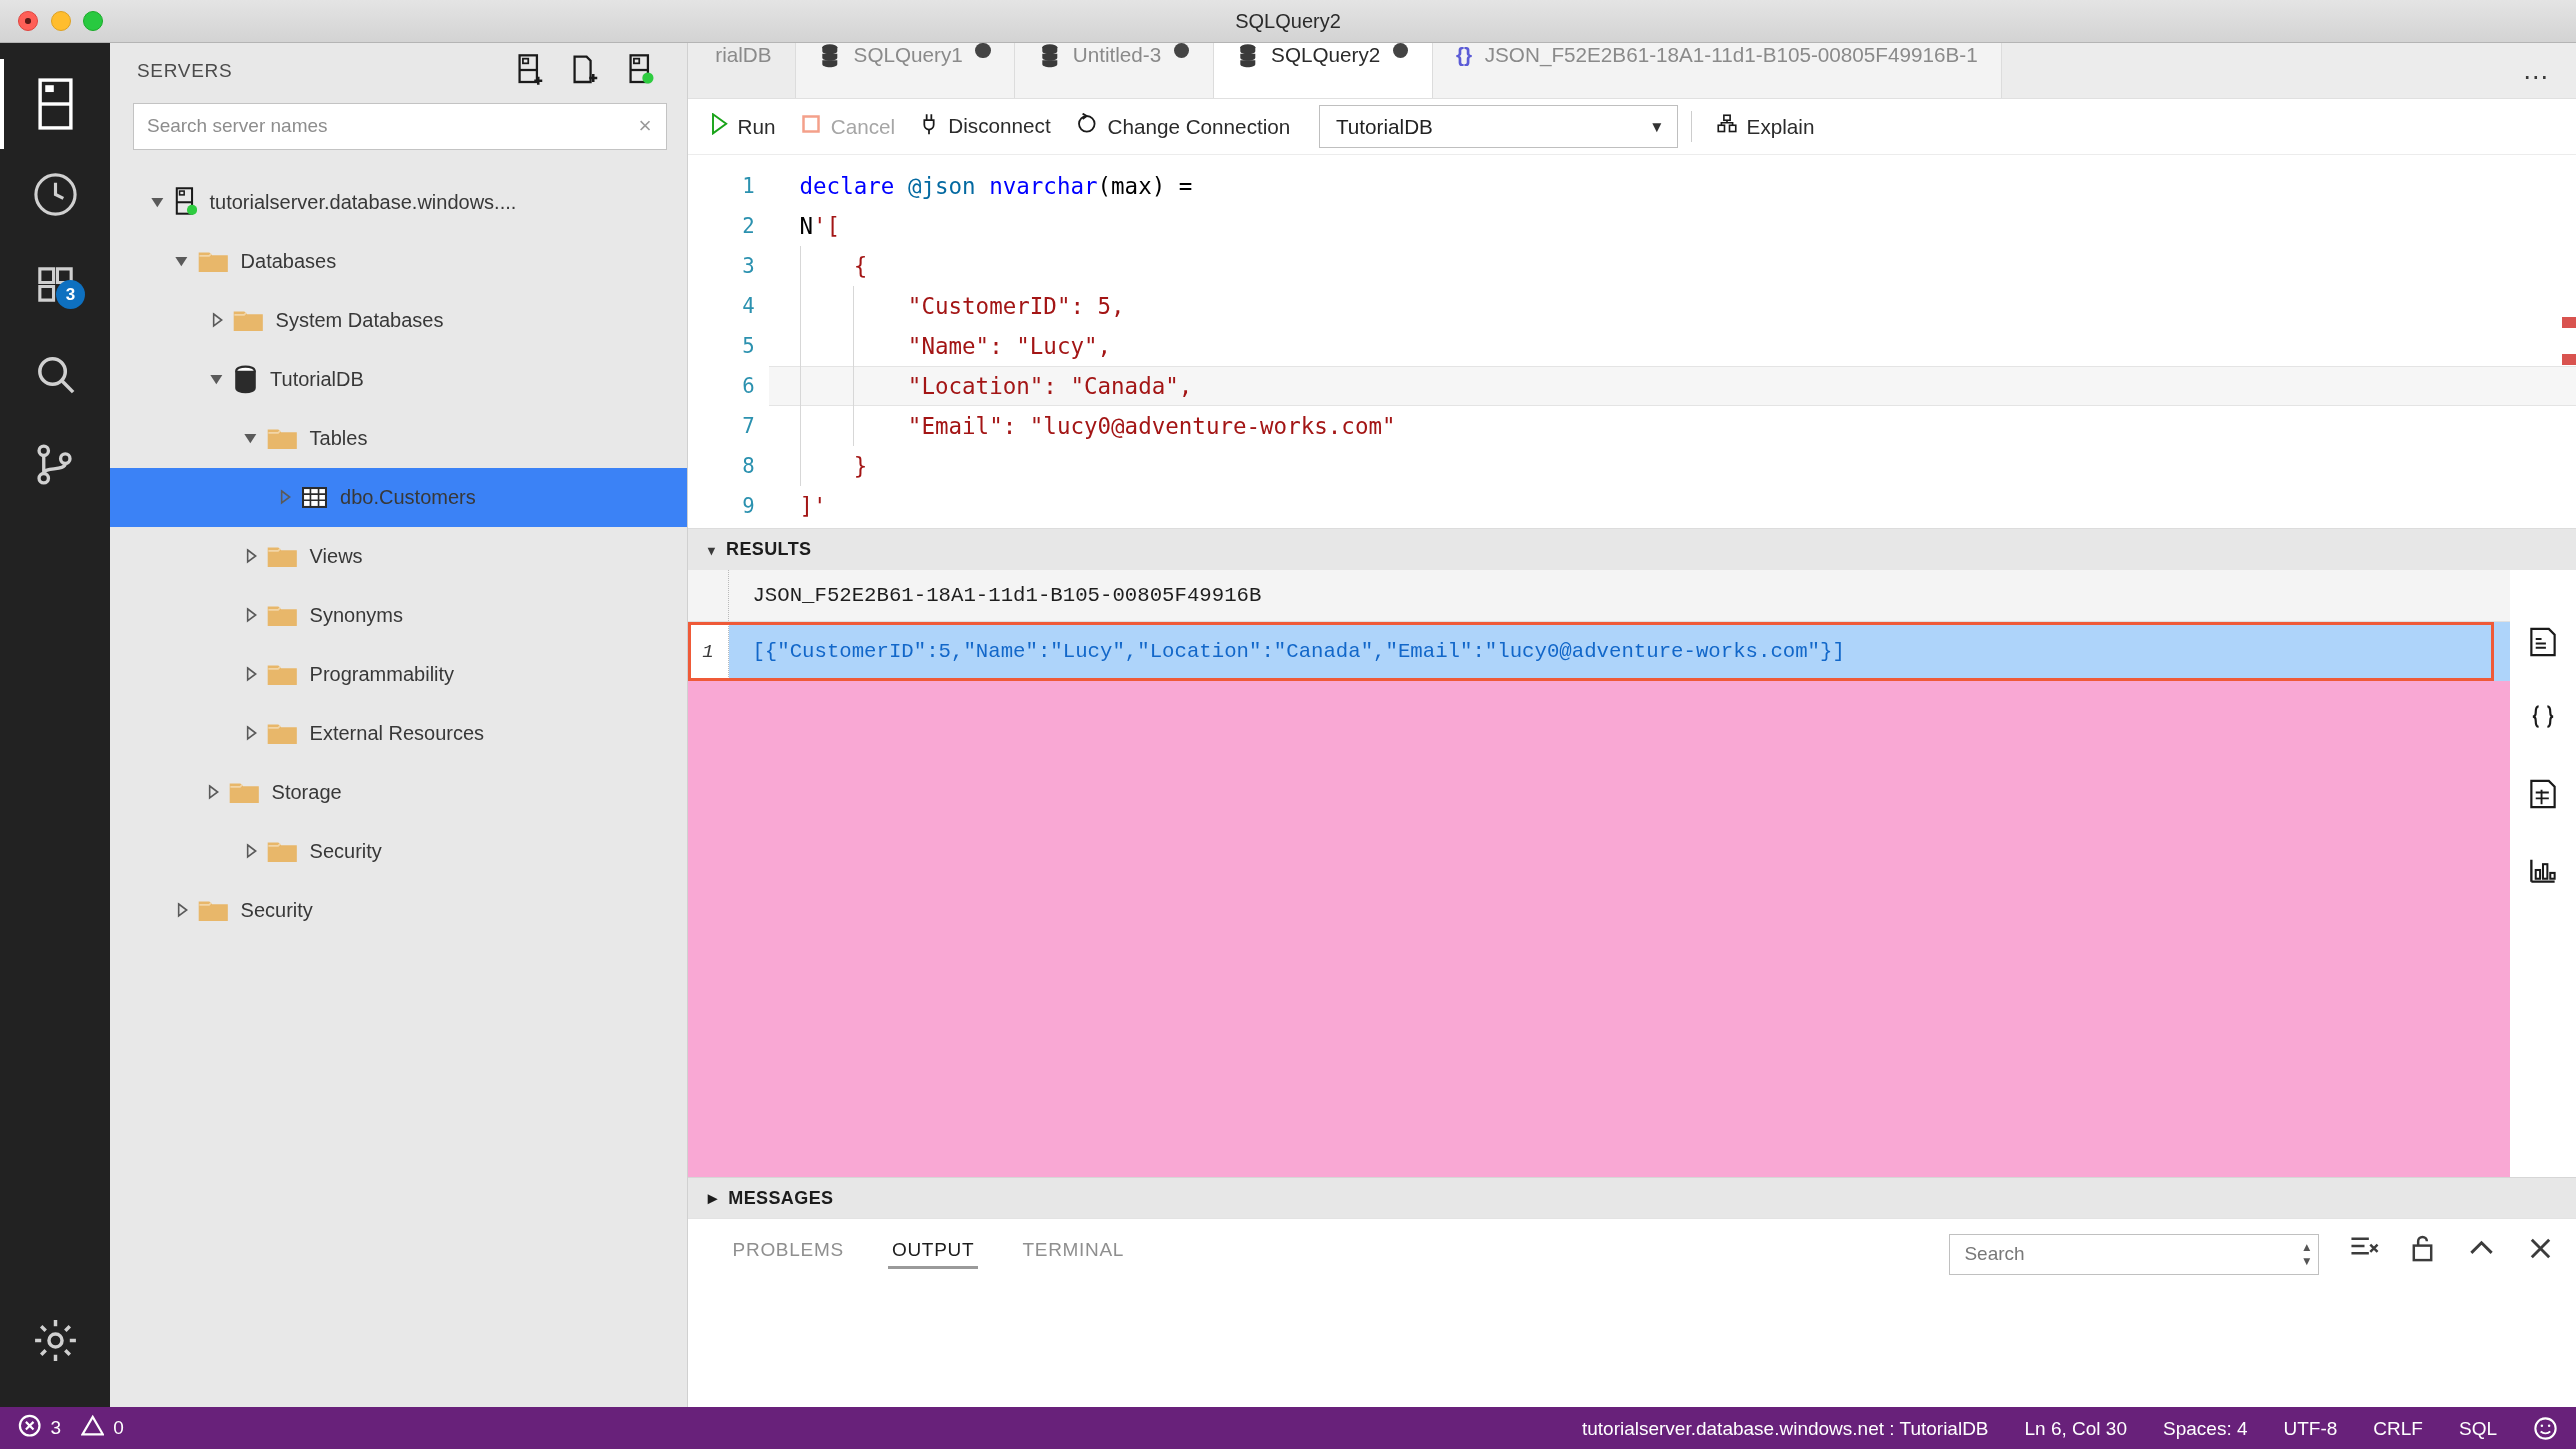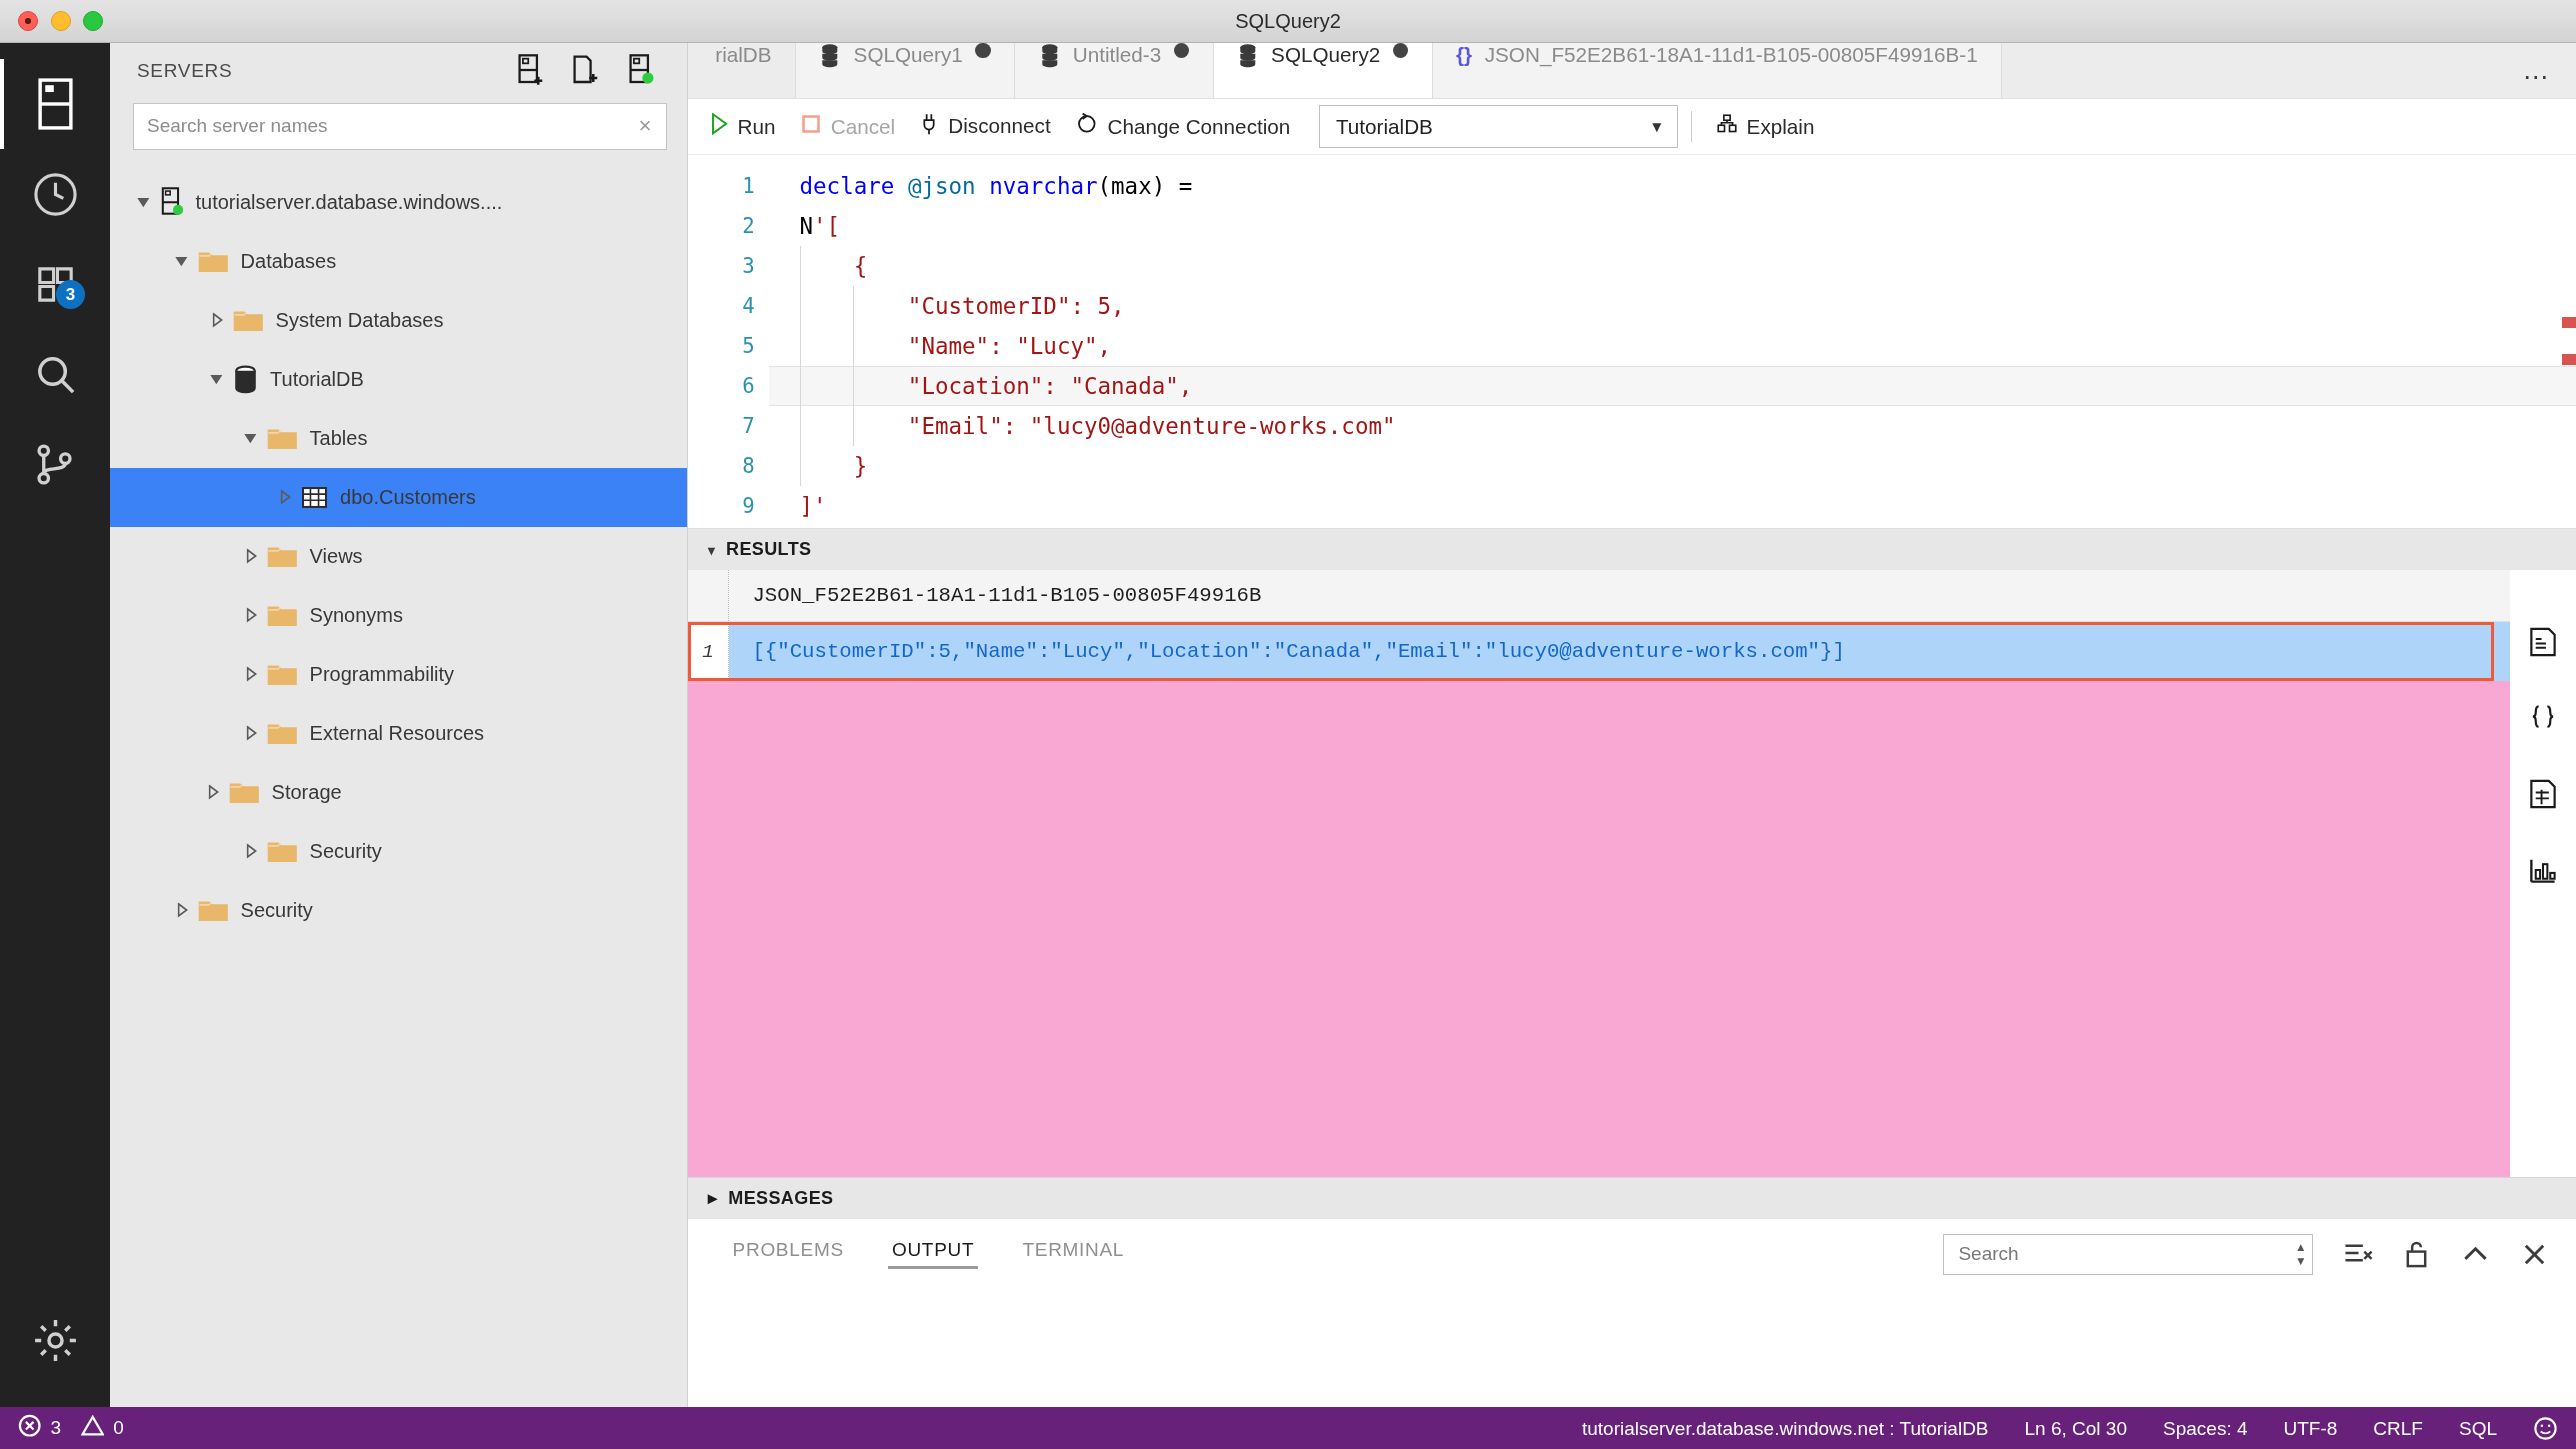--- a/index.html
+++ b/index.html
@@ -177,21 +177,21 @@
     gap: 10.8px; padding-left: 20px; font-size: 18px; font-weight: 700; color: #1c1c1c; letter-spacing: 0.4px;
     border-top: 0.9px solid #d6d6d6; cursor: pointer;
   }
 
   
   .panel { flex: 0 0 189px; background: #fff; border-top: 0.9px solid #e3e3e3; display: flex; flex-direction: column;}
   .panel-tabs { height: 70px; display: flex; align-items: center; padding-left: 41px; gap: 41px; position: relative; }
   .ptab { font-size: 19px; color: #8f8f8f; letter-spacing: 0.7px; cursor: pointer; position: relative; padding: 0 3.6px 7.2px 3.6px;}
   .ptab.active { color: #1c1c1c; }
   .ptab.active::after { content:""; position:absolute; left:0; right:0; bottom:0; height: 2.7px; background: #9a9a9a; }
-  .panel-right { margin-left: auto; display: flex; align-items: center; gap: 30.5px; padding-right: 27px; }
+  .panel-right { margin-left: auto; display: flex; align-items: flex-start; gap: 30.5px; padding-right: 21px; }
   .panel-search {
     width: 370px; height: 41px; border: 0.9px solid #c0c0c0; background: #fff; display: flex; align-items: center;
     padding: 0 5.4px 0 14.4px; font-size: 19px; color: #787878;
   }
   .panel-search .stepper { margin-left:auto; display:flex; flex-direction:column; gap:1.8px; color:#555; font-size: 11.7px; line-height:1; }
   .panel-icn { color: #3c3c3c; cursor: pointer; display:flex; align-items:center;}
 
   
   .statusbar {
     height: 43px; flex: 0 0 43px; background: #68217a; display: flex; align-items: center;
@@ -307,21 +307,21 @@
       </div>
 
       <div class="sb-search-wrap">
         <div class="sb-search">
           <input type="text" value="" placeholder="Search server names" style="">
           <span class="sb-clear">×</span>
         </div>
       </div>
 
       <div class="tree" id="tree">
-          <div class="trow" style="padding-left: 19px;">
+          <div class="trow" style="padding-left: 33px;">
             <span class="twist">
               <svg width="16" height="16" viewBox="0 0 12 12">
                 <polygon points="1,3 10,3 5.5,10" fill="#5a5a5a"></polygon>
               </svg>
             </span>
             <span class="ticon">
               <svg width="23.4" height="30.5" viewBox="0 0 18 24">
                 <rect x="2" y="1" width="12" height="20" fill="none" stroke="#1a1a1a" stroke-width="1.6"></rect>
                 <rect x="4.2" y="3.2" width="3.6" height="3" fill="none" stroke="#1a1a1a" stroke-width="1.2"></rect>
                 <line x1="2" y1="12" x2="14" y2="12" stroke="#1a1a1a" stroke-width="1.6"></line>

